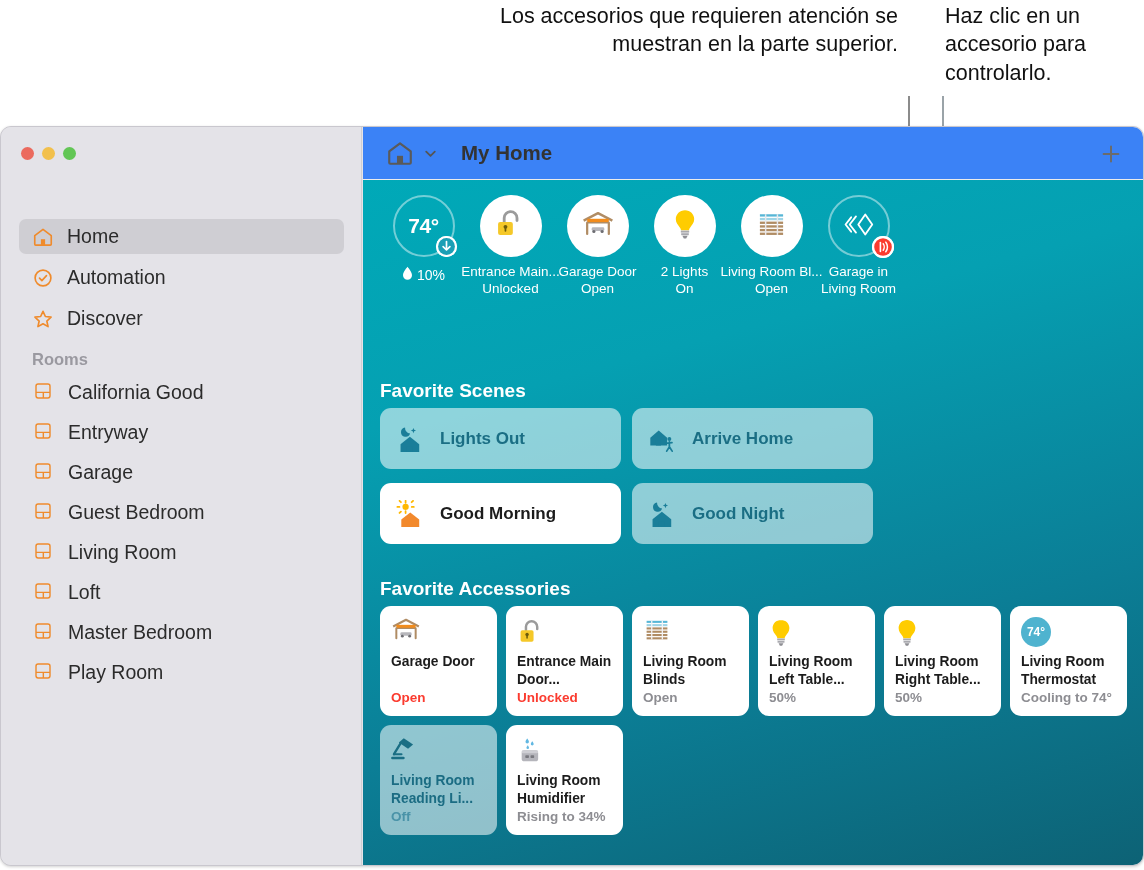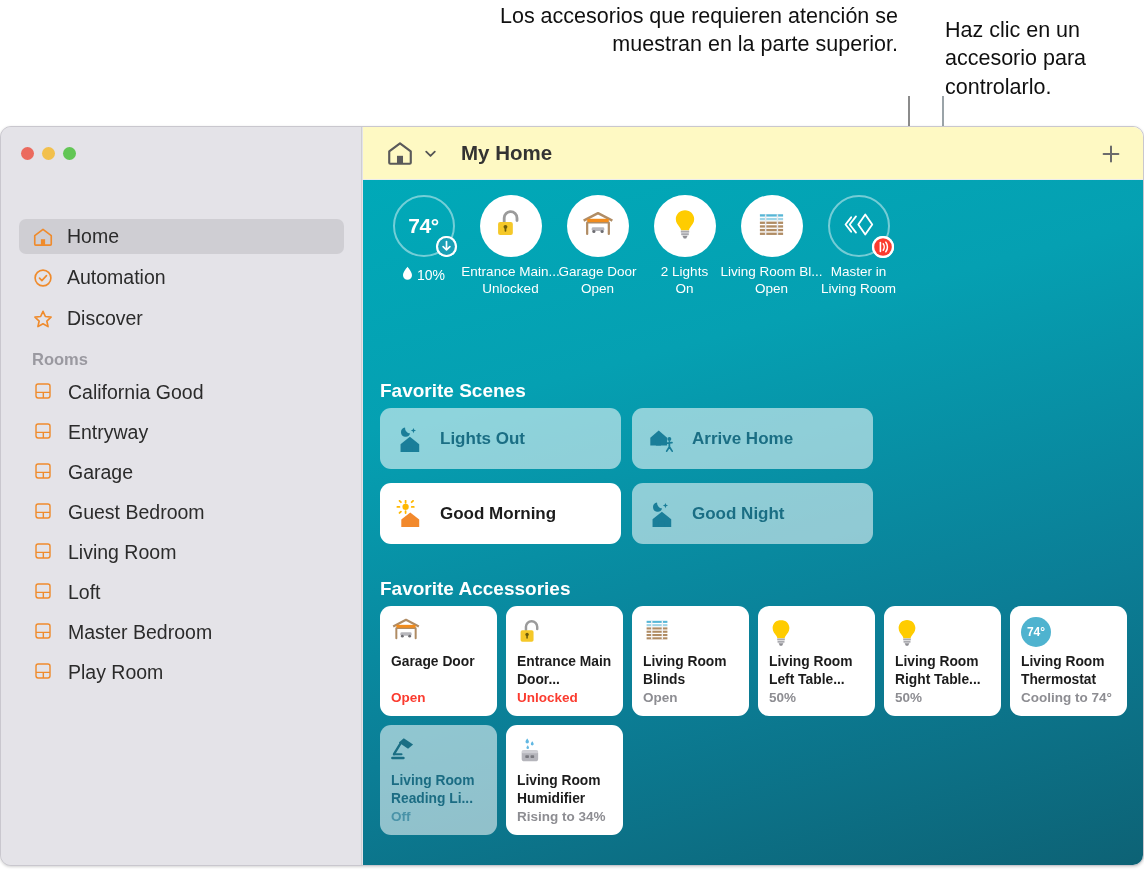--- a/index.html
+++ b/index.html
@@ -13,21 +13,21 @@
 
   
   .callout {
     position: absolute;
     font-size: 21.5px;
     line-height: 1.32;
     color: #101010;
     font-family: "Liberation Sans", sans-serif;
   }
   #callout-left  { left: 478px; top: 2px;  width: 420px; text-align: right; }
-  #callout-right { left: 945px; top: 16px;  width: 200px; text-align: left; }
+  #callout-right { left: 945px; top: 2px;  width: 200px; text-align: left; }
 
   .lead-line { position: absolute; background: #8b8b8b; }
   #lead1-v { left: 908px; top: 96px;  width: 2px;  height: 134px; }
   #lead1-h { left: 882px; top: 228px; width: 28px; height: 2px; }
   #lead2-v { left: 942px; top: 96px;  width: 2px;  height: 464px; background: #9aa3a8; }
 
   
   #window {
     position: absolute;
     left: 0px; top: 126px;
@@ -91,21 +91,21 @@
 
   
   #main {
     position: absolute; left: 362px; top: 0;
     width: 782px; height: 100%;
     background: #fff;
   }
   #toolbar {
     position: absolute; left: 0; top: 0;
     width: 100%; height: 53px;
-    background: #fef9c3;
+    background: #3b82f6;
     display: flex; align-items: center;
     border-bottom: 1px solid #ececec;
   }
   #home-glyph { margin-left: 23px; width: 28px; height: 26px; display:block; }
   #home-chev  { margin-left: 9px;  width: 15px; height: 15px; display:block; }
   #home-title {
     margin-left: 23px;
     font-size: 20.5px; font-weight: 700;
     color: #333;
   }
@@ -511,21 +511,21 @@
               <span class="badge-motion">
                 <svg viewBox="0 0 22 22" width="22" height="22">
                   <circle cx="11" cy="11" r="11" fill="#ffffff"></circle>
                   <circle cx="11" cy="11" r="8.8" fill="#fb3b2f"></circle>
                   <path d="M8.4 6.6v8.8" stroke="#fff" stroke-width="1.6" stroke-linecap="round"></path>
                   <path d="M11.2 7.8c1.3 1.7 1.3 4.7 0 6.4M13.8 6.2c2.2 2.7 2.2 6.9 0 9.6" fill="none" stroke="#fff" stroke-width="1.5" stroke-linecap="round"></path>
                 </svg>
               </span>
             </div>
             <div class="status-sub">
-              <span>Master in</span>
+              <span>Garage in</span>
               <span class="l2">Living Room</span>
             </div>
           </div>
 
         </div>
 
         <div class="section-title" id="title-scenes">Favorite Scenes</div>
 
         <div id="scenes">
 

